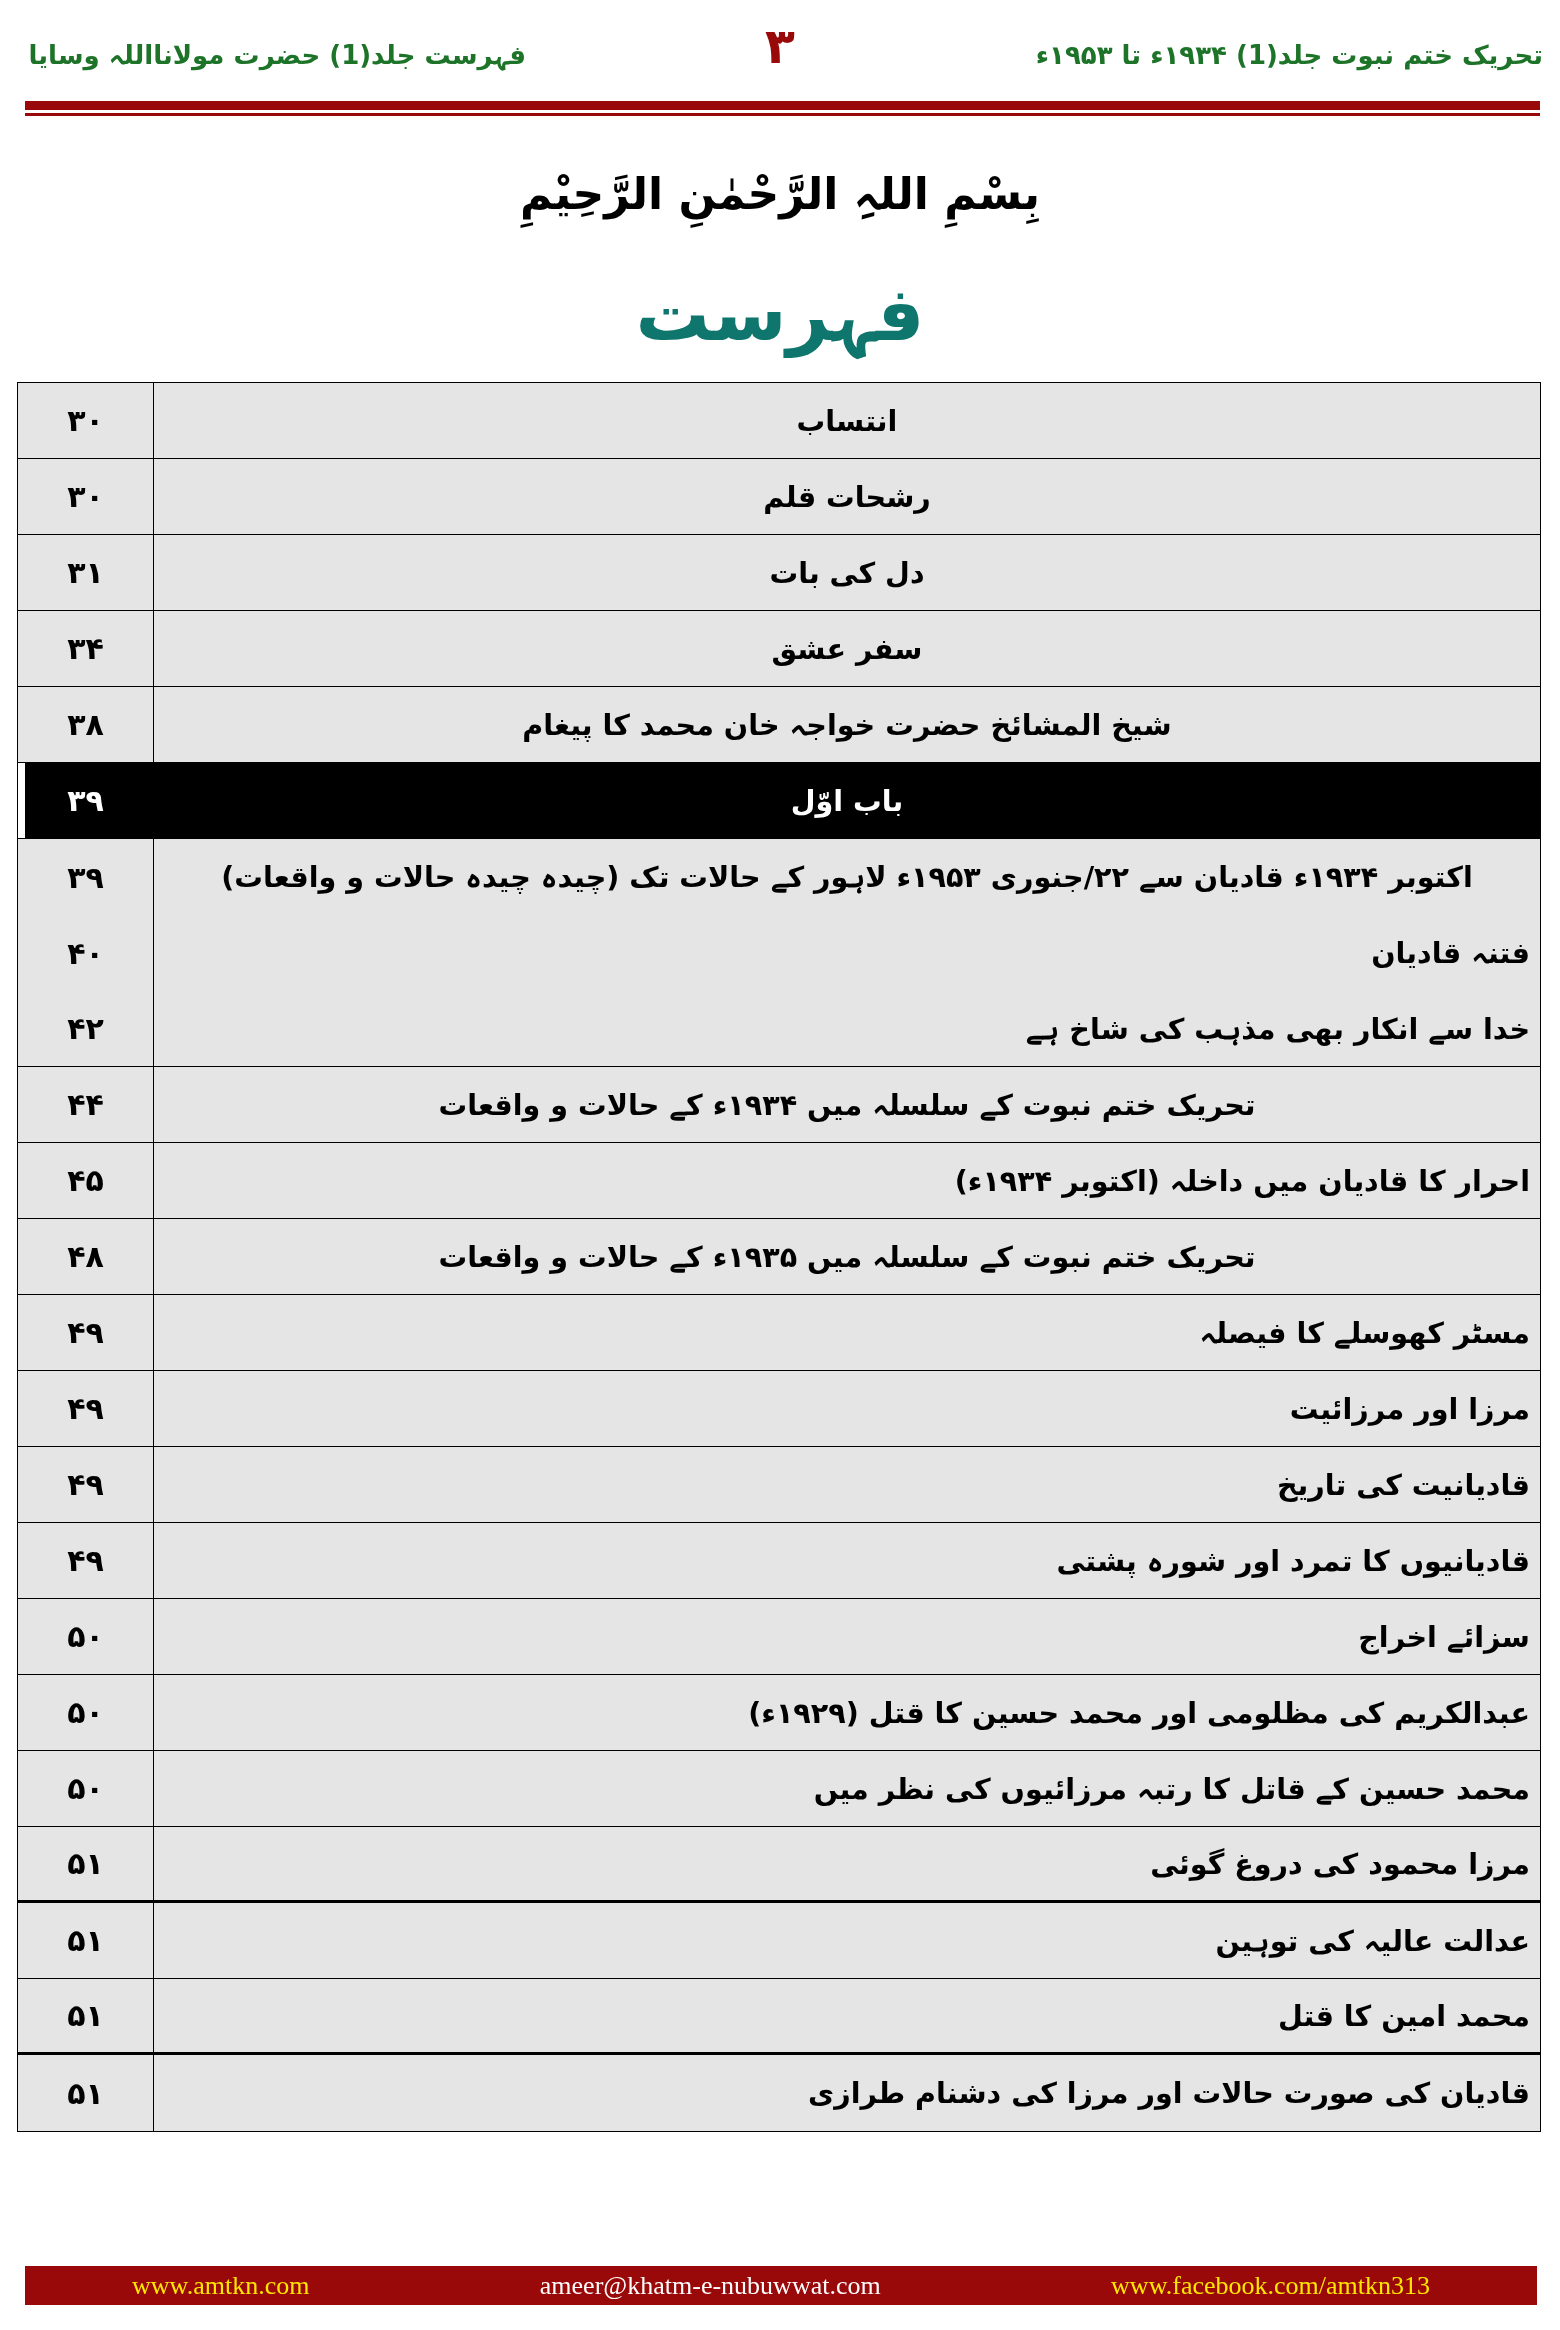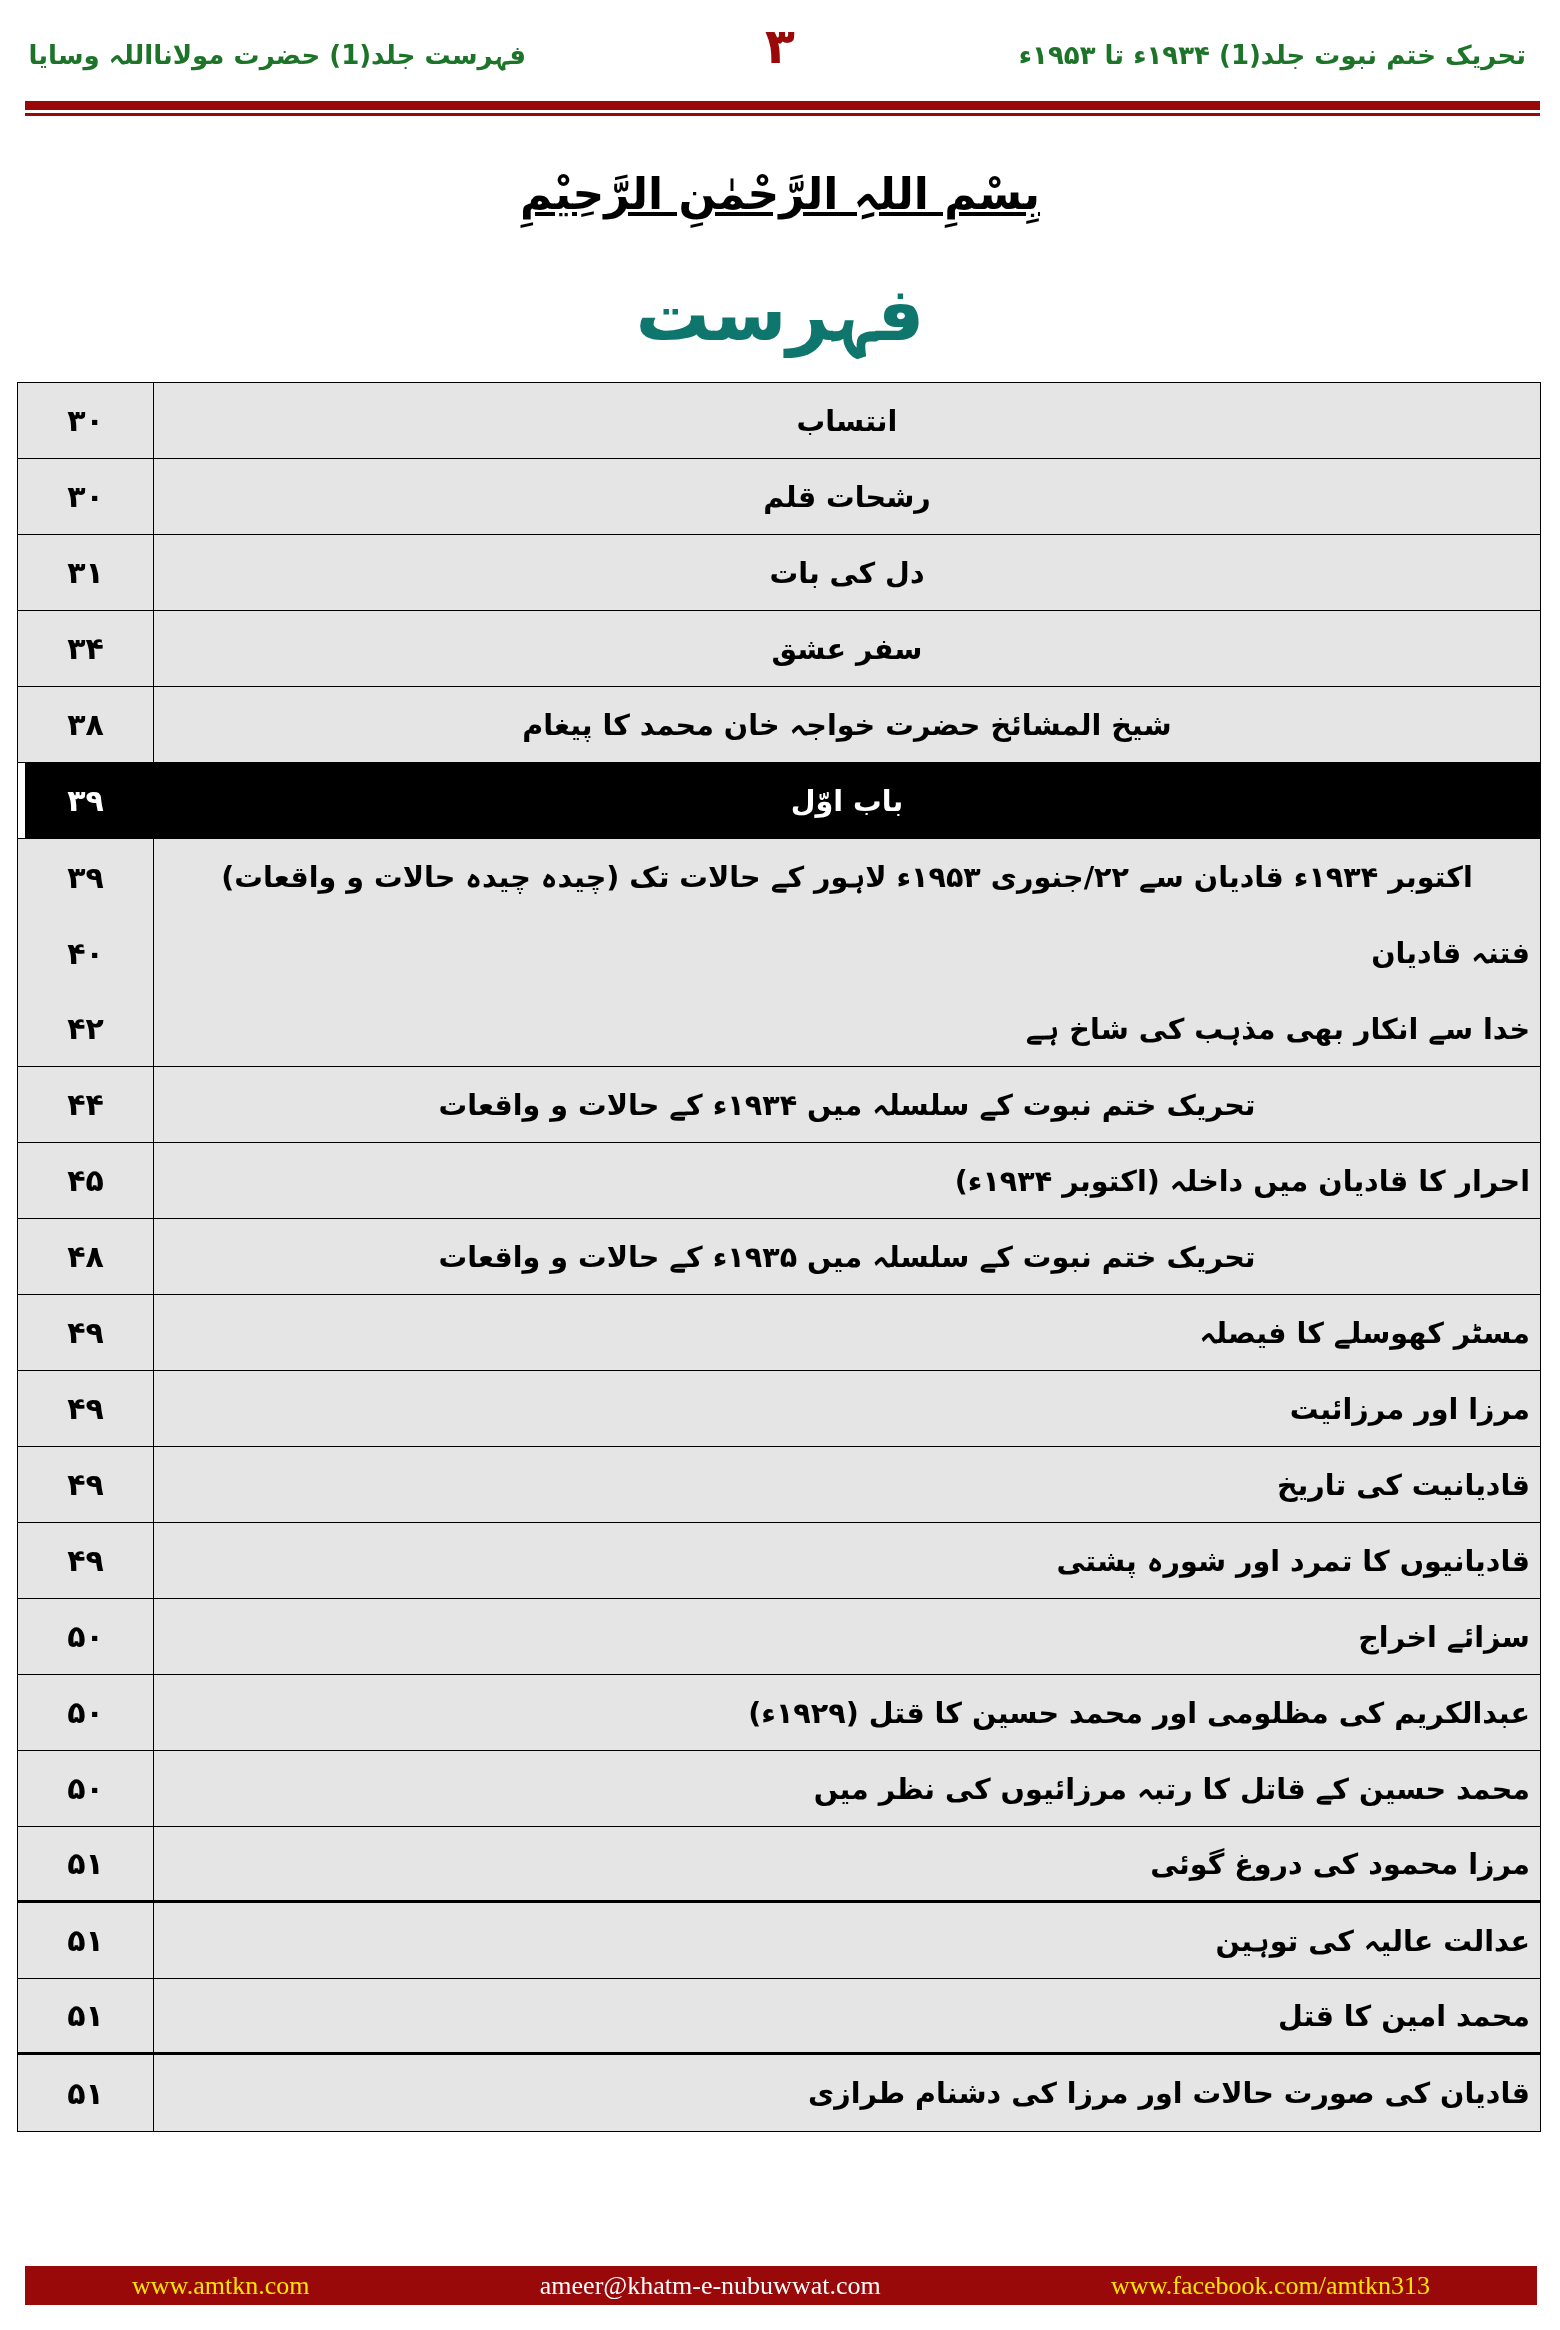--- a/index.html
+++ b/index.html
@@ -15,21 +15,21 @@
   
   .header-left, .header-right {
     position: absolute;
     top: 40px;
     color: var(--green);
     font-size: 26px;
     font-weight: bold;
     white-space: nowrap;
   }
   .header-left  { left: 28.6px; }
-  .header-right { right: 34px; text-align: left; }
+  .header-right { right: 17px; text-align: left; }
   .header-page-num {
     position: absolute;
     top: 22px;
     left: 0; right: 0;
     text-align: center;
     color: var(--dark_red);
     font-size: 49px;
     font-weight: bold;
     line-height: 1;
   }
@@ -47,21 +47,20 @@
   }
 
   
   .bismillah {
     position: absolute;
     top: 168px; left: 0; right: 0;
     text-align: center;
     font-size: 44px;
     font-weight: bold;
     color: #000;
-    text-decoration: underline;
   }
   .doc-title {
     position: absolute;
     top: 274px; left: 0; right: 0;
     text-align: center;
     font-size: 74px;
     font-weight: bold;
     color: #0f766e;
     line-height: 1.1;
   }

